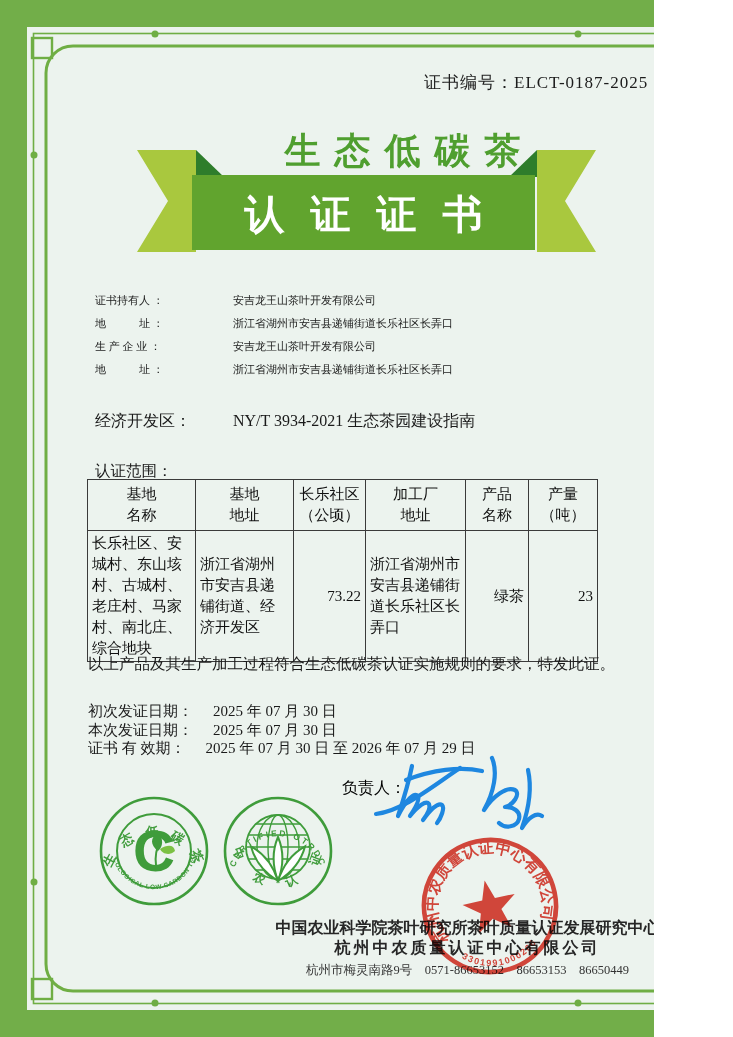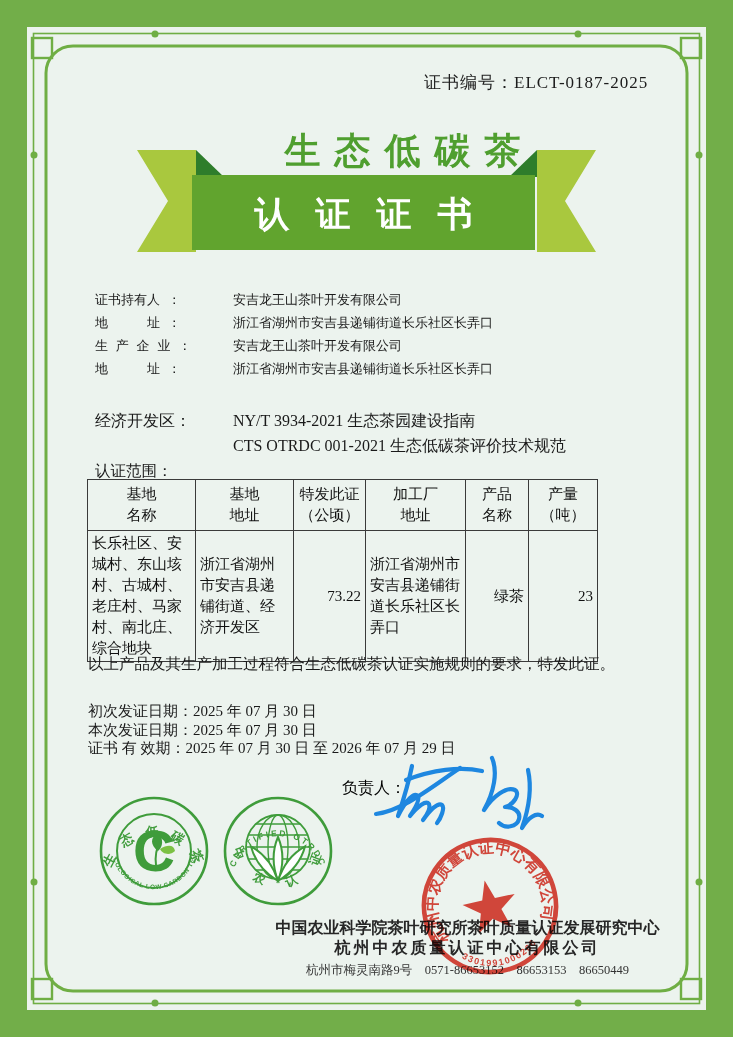--- a/index.html
+++ b/index.html
@@ -1,30 +1,30 @@
 <!DOCTYPE html>
 <html><head>
 <meta charset="utf-8">
 <style>
   html,body{margin:0;padding:0;}
   body{width:733px;height:1037px;font-family:"Liberation Serif",serif;}
-  .page{position:relative;width:733px;height:1037px;background:#72ae49;overflow:hidden;}
+  .page{position:relative;width:654px;height:1037px;background:#72ae49;overflow:hidden;}
   .paper{position:absolute;left:27px;top:27px;width:679px;height:983px;background:#ecf3ee;}
   .frame{position:absolute;left:0;top:0;pointer-events:none;}
   .abs{position:absolute;}
 
   .certno{left:424px;top:71px;font-size:17px;color:#1c1c1c;letter-spacing:1px;}
 
   .title{left:0;top:127px;width:733px;text-align:center;font-size:36px;font-weight:bold;
          color:#4f9f2f;letter-spacing:14px;text-indent:14px;padding-left:36px;}
   .ribbon-svg{left:130px;top:128px;}
   .banner-text{left:192px;top:184px;width:343px;height:62px;line-height:62px;text-align:center;
-         font-size:35px;font-weight:bold;color:#ffffff;letter-spacing:26px;text-indent:26px;}
-
-  .holder{left:95px;top:289px;width:560px;font-size:13px;color:#1a1a1a;font-family:Liberation Mono, monospace;}
+         font-size:40px;font-weight:bold;color:#ffffff;letter-spacing:26px;text-indent:26px;}
+
+  .holder{left:95px;top:289px;width:560px;font-size:11px;color:#1a1a1a;}
   .holder .row{height:23px;line-height:23px;}
   .holder .lbl{display:inline-block;width:128px;}
   .holder .val{margin-left:10px;}
 
   .basis{left:95px;top:408px;width:560px;font-size:16px;color:#1a1a1a;}
   .basis .lbl{display:inline-block;width:128px;vertical-align:top;line-height:25px;}
   .basis .lines{display:inline-block;margin-left:10px;font-weight:normal;line-height:25px;}
 
   .scope-label{left:95px;top:461px;font-size:15.5px;color:#1a1a1a;}
 
@@ -33,21 +33,21 @@
   table.scope th,table.scope td{border:1.6px solid #3a3a3a;padding:2px 4px;line-height:21px;
          font-weight:normal;vertical-align:middle;}
   table.scope th{white-space:pre-line;text-align:center;height:46px;}
   table.scope td{height:96px;margin-top:12px;}
   td.c{text-align:right;}
   td.l{text-align:left;}
 
   .statement{left:88px;top:652px;width:560px;font-size:15.5px;line-height:23.5px;color:#1a1a1a;}
   .dates{left:88px;top:702px;font-size:15px;color:#1a1a1a;}
   .dates .row{height:18.5px;line-height:18.5px;}
-  .dates .val{margin-left:0;}
+  .dates .val{margin-left:20px;}
 
   .sig-label{left:342px;top:778px;font-size:16px;color:#000000;}
   .sig-svg{left:372px;top:750px;}
 
   .logo-svg{pointer-events:none;}
   .eco-logo{left:98px;top:795px;}
   .otrdc-logo{left:222px;top:795px;}
 
   .footer{left:240px;top:918px;width:455px;text-align:center;color:#262626;}
   .footer .org{font-family:"Liberation Sans",sans-serif;font-weight:bold;font-size:16px;line-height:20px;}
@@ -105,40 +105,40 @@
   <div class="abs banner-text">认证证书</div>
 
   <div class="abs holder">
     <div class="row"><span class="lbl">证书持有人 ：</span><span class="val">安吉龙王山茶叶开发有限公司</span></div>
     <div class="row"><span class="lbl">地　　　址 ：</span><span class="val">浙江省湖州市安吉县递铺街道长乐社区长弄口</span></div>
     <div class="row"><span class="lbl">生 产 企 业 ：</span><span class="val">安吉龙王山茶叶开发有限公司</span></div>
     <div class="row"><span class="lbl">地　　　址 ：</span><span class="val">浙江省湖州市安吉县递铺街道长乐社区长弄口</span></div>
   </div>
 
   <div class="abs basis">
-    <span class="lbl">经济开发区：</span><div class="lines"><div>NY/T 3934-2021  生态茶园建设指南</div><div>CTS OTRDC 001-2021  生态低碳茶评价技术规范</div></div>
+    <span class="lbl">经济开发区：</span><div class="lines"><div>NY/T 3934-2021  生态茶园建设指南</div></div>
   </div>
 
   <div class="abs scope-label">认证范围：</div>
   <table class="abs scope">
     <colgroup>
       <col style="width:108px">
         <col style="width:98px">
         <col style="width:72px">
       <col style="width:100px">
         <col style="width:63px">
         <col style="width:69px">
     </colgroup>
     <tbody>
         <tr>
       <th>基地
 名称</th>
       <th>基地
 地址</th>
-      <th>特发此证
+      <th>长乐社区
 （公顷）</th>
       <th>加工厂
 地址</th>
       <th>产品
 名称</th>
       <th>产量
 （吨）</th>
     </tr>
     <tr>
       <td class="l">长乐社区、安城村、东山垓村、古城村、老庄村、马家村、南北庄、综合地块</td>

